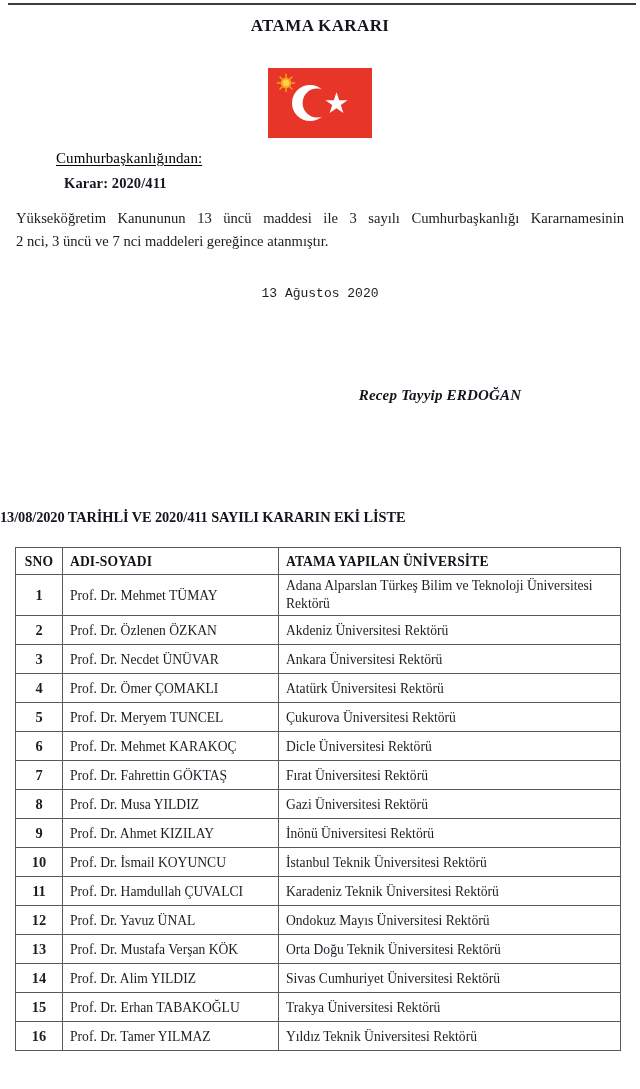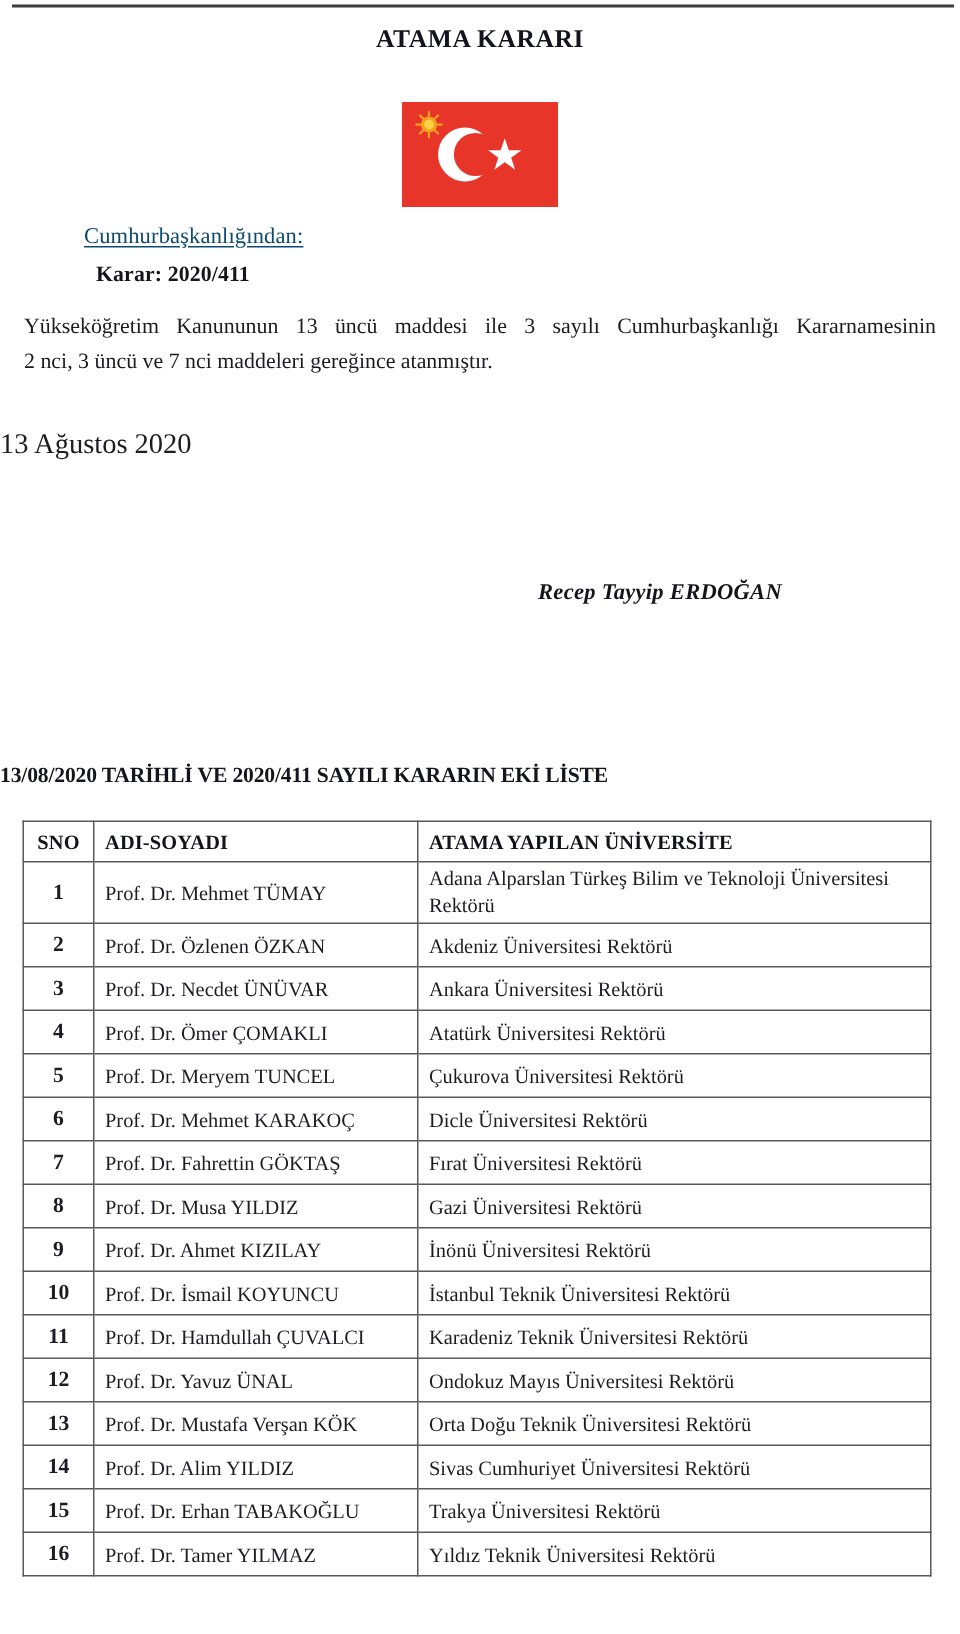--- a/index.html
+++ b/index.html
@@ -64,21 +64,21 @@
   }
 
   
   .from-line {
     position: absolute;
     left: 56px;
     top: 150px;
     font-size: 15px;
     text-decoration: underline;
     text-underline-offset: 2px;
-    color: #0c4a6e;
+    color: #000000;
     letter-spacing: 0.1px;
   }
   .karar-line {
     position: absolute;
     left: 64px;
     top: 175px;
     font-size: 14.5px;
     font-weight: bold;
     color: #15151d;
     letter-spacing: 0.1px;
@@ -100,23 +100,24 @@
   .body-para .lastline {
     text-align: left;
   }
 
   
   .doc-date {
     position: absolute;
     top: 286px;
     left: 0;
     width: 640px;
-    text-align: left;
-    font-size: 19px;
+    text-align: center;
+    font-size: 13px;
     color: #1c1c24;
+    font-family: Liberation Mono, monospace;
   }
 
   
   .sig-name {
     position: absolute;
     top: 387px;
     left: 240px;
     width: 400px;
     text-align: center;
     font-size: 15px;

